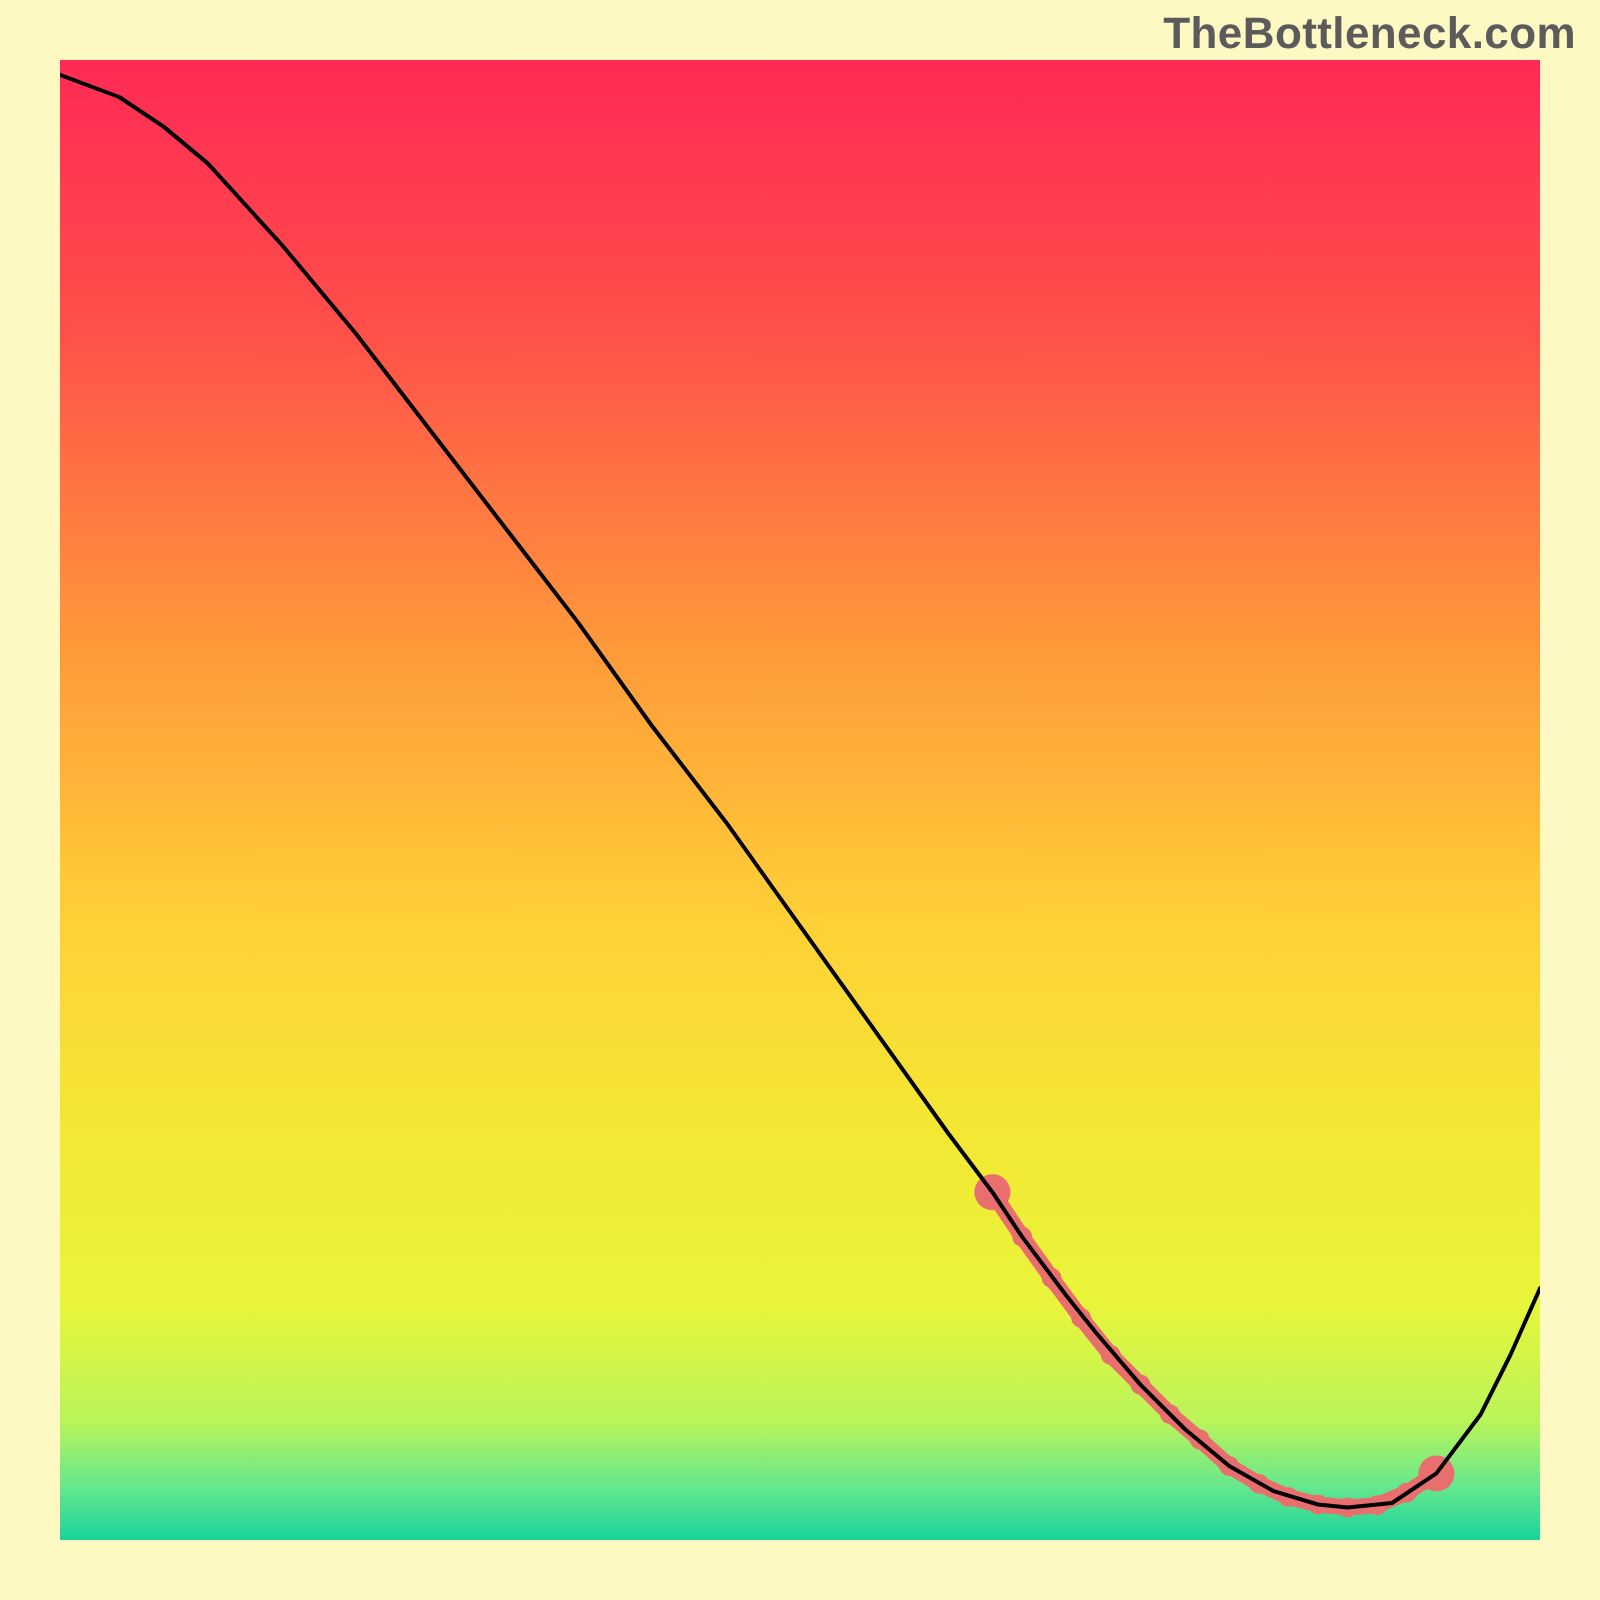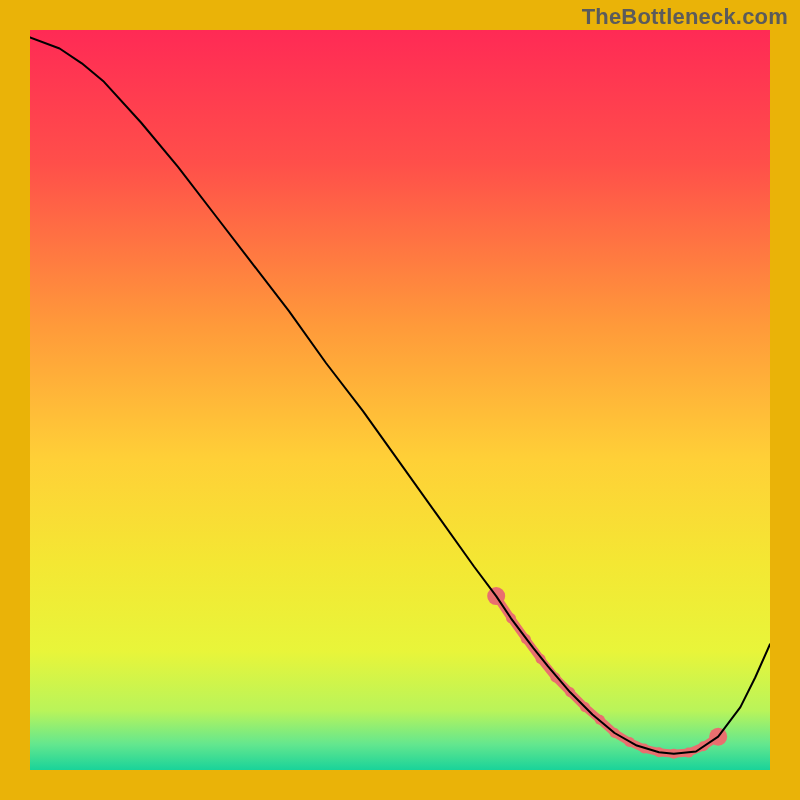--- a/index.html
+++ b/index.html
@@ -8,21 +8,21 @@
     width: 800px;
     height: 800px;
     background: #000000;
     overflow: hidden;
     font-family: Arial, Helvetica, sans-serif;
   }
   .outer {
     position: relative;
     width: 800px;
     height: 800px;
-    background: #eab308;
+    background: #fef9c3;
   }
   .watermark {
     position: absolute;
     top: 4px;
     right: 12px;
     color: #5b5b5b;
     font-size: 22px;
     font-weight: 600;
     letter-spacing: 0.2px;
     z-index: 10;

